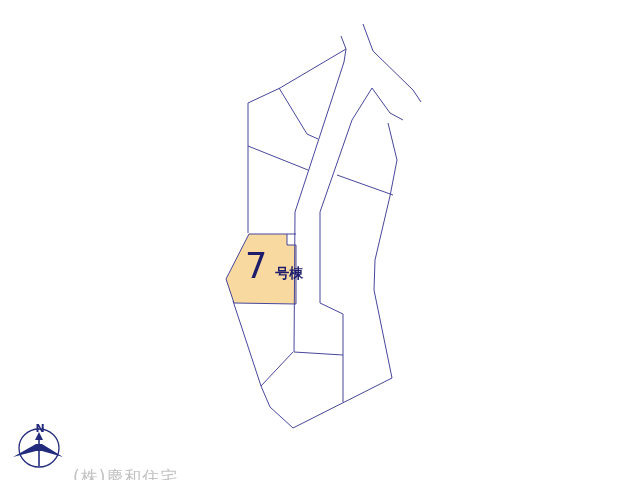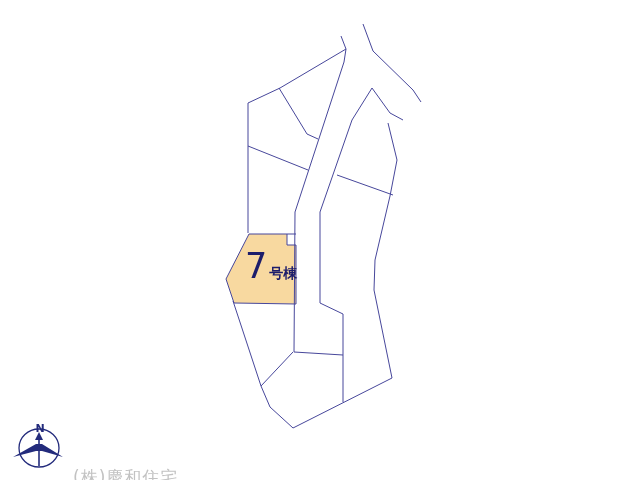--- a/index.html
+++ b/index.html
@@ -11,21 +11,21 @@
     font-family:"DejaVu Sans","Liberation Sans",sans-serif;
   }
   .map-svg{position:absolute;left:0;top:0;width:640px;height:480px;display:block;}
   .lot-label{
     position:absolute;left:245px;top:249px;
     display:flex;align-items:baseline;
     color:var(--lot-label,#1d1d6b);
     white-space:nowrap;
   }
   .lot-number{font-size:35px;line-height:1;font-weight:400;}
-  .lot-suffix{font-size:14px;margin-left:2px;font-weight:600;}
+  .lot-suffix{font-size:14px;margin-left:8px;font-weight:600;}
   .company{
     position:absolute;left:73px;top:447px;
     font-size:17px;line-height:1.2;
     color:var(--company,#c2c2c2);
     letter-spacing:1px;white-space:nowrap;margin-top:20px;
   }
   .compass{position:absolute;left:10px;top:418px;color:var(--compass,#232b7c);}
   .compass .ring{fill:none;stroke:currentColor;stroke-width:1.3;}
   .compass .needle{stroke:currentColor;stroke-width:1.6;}
   .compass .solid{fill:currentColor;stroke:none;}

